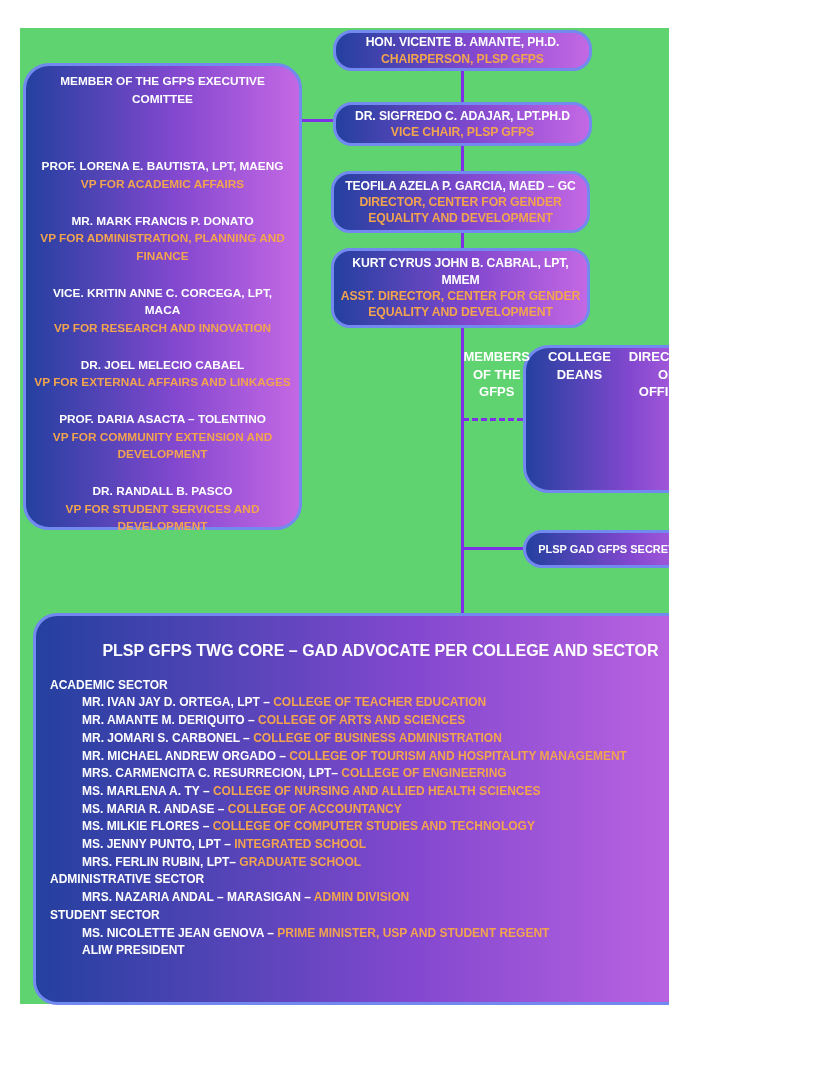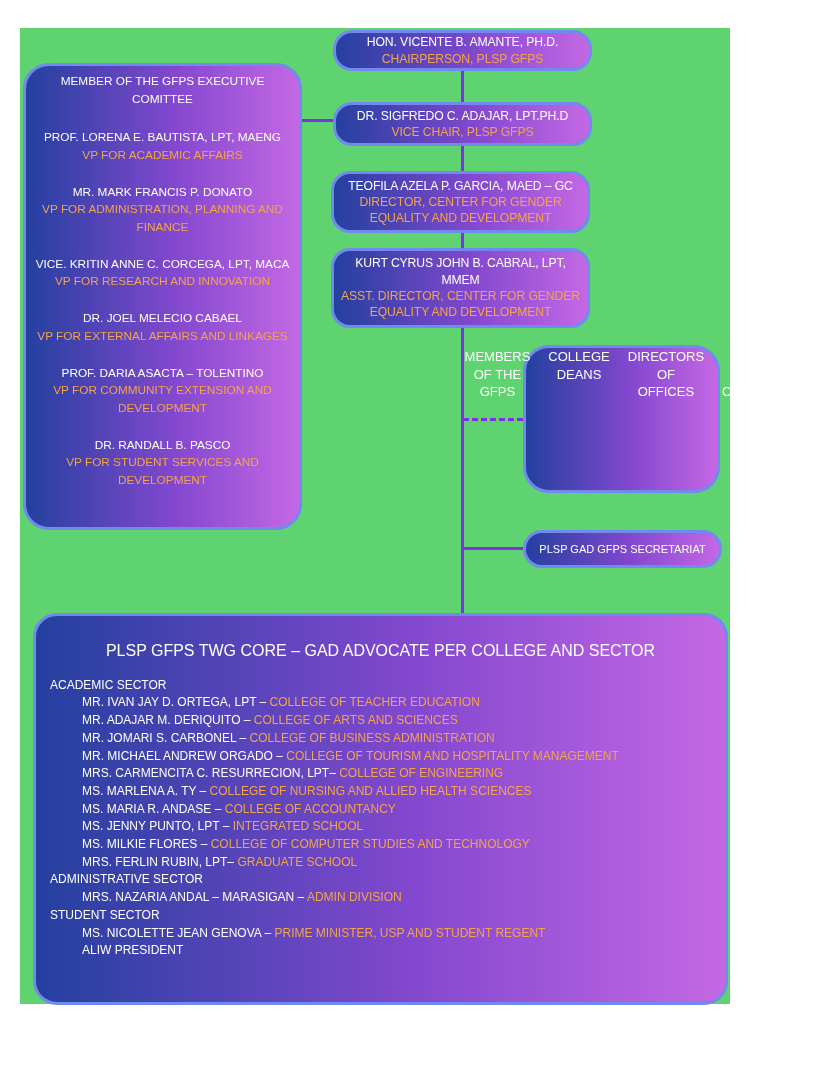--- a/index.html
+++ b/index.html
@@ -1,29 +1,29 @@
 <!DOCTYPE html>
 <html style="--background: #ffffff; --board-green: #5ed36f; --node-blue: #24409f; --node-purple: #c468e4; --border-blue: #7289ef; --connector-purple: #7e2fe8; --accent-orange: #f2a44e;"><head>
 <meta charset="utf-8">
 <style>
   html,body{margin:0;padding:0;background:#ffffff;}
-  .page{position:relative;width:819px;height:1075px;background:var(--background,#fff);overflow:hidden;
-        font-family:"Liberation Sans",sans-serif;font-weight:400;}
+  .page{position:relative;width:669px;height:1075px;background:var(--background,#fff);overflow:hidden;
+        font-family:"Liberation Sans",sans-serif;font-weight:700;}
   .board{position:absolute;left:20px;top:28px;width:710px;height:976px;background:var(--board-green,#5ed36f);}
   .cline{position:absolute;background:var(--connector-purple,#7e2fe8);}
   .cline.dash{background:none;border-top:3px dashed var(--connector-purple,#7e2fe8);height:0;}
   .node{position:absolute;box-sizing:border-box;border:3px solid var(--border-blue,#7289ef);
         background:linear-gradient(90deg,var(--node-blue,#24409f) 0%,#8348cf 55%,var(--node-purple,#c468e4) 100%);
         color:#fff;text-align:center;}
   .node .nm{color:#ffffff;}
   .node .tt{color:var(--accent-orange,#f2a44e);}
   .topnode{display:flex;flex-direction:column;justify-content:center;
            font-size:12.2px;letter-spacing:-0.1px;line-height:16.3px;padding:3px 4px;border-radius:19px;}
   .execbox{border-radius:26px;font-size:11.8px;line-height:17.5px;padding:7px 8px 0 8px;}
-  .execbox .heading{margin-bottom:21px;}
+  .execbox .heading{margin-bottom:50px;}
   .execbox .member{margin-bottom:19.5px;}
   .membersbox{border-radius:26px;display:flex;flex-direction:row;justify-content:center;
               gap:18px;font-size:13px;line-height:17.5px;padding-bottom:12px;}
   .secrbox{border-radius:19px;display:flex;align-items:center;justify-content:center;
            font-size:11px;white-space:nowrap;}
   .twgbox{border-radius:24px;text-align:left;font-size:12px;line-height:17.7px;
           padding:26px 14px 0 14px;}
   .twgbox .twgtitle{text-align:center;font-size:16px;margin-bottom:17px;}
   .twgbox .entry{padding-left:32px;}
   .twgbox .erl{color:var(--accent-orange,#f2a44e);}
@@ -99,28 +99,28 @@
 
     <div class="node secrbox" style="left:503px;top:502px;width:199px;height:38px">
       <div class="nm">PLSP GAD GFPS SECRETARIAT</div>
     </div>
 
     <div class="node twgbox" style="left:13px;top:585px;width:695px;height:392px">
       <div class="twgtitle nm">PLSP GFPS TWG CORE – GAD ADVOCATE PER COLLEGE AND SECTOR</div>
       <div class="section">
         <div class="nm">ACADEMIC SECTOR</div>
         <div class="entry"><span class="enm nm">MR. IVAN JAY D. ORTEGA, LPT – </span><span class="erl">COLLEGE OF TEACHER EDUCATION</span></div>
-        <div class="entry"><span class="enm nm">MR. ADAJAR M. DERIQUITO – </span><span class="erl">COLLEGE OF ARTS AND SCIENCES</span></div>
+        <div class="entry"><span class="enm nm">MR. AMANTE M. DERIQUITO – </span><span class="erl">COLLEGE OF ARTS AND SCIENCES</span></div>
         <div class="entry"><span class="enm nm">MR. JOMARI S. CARBONEL – </span><span class="erl">COLLEGE OF BUSINESS ADMINISTRATION</span></div>
         <div class="entry"><span class="enm nm">MR. MICHAEL ANDREW ORGADO – </span><span class="erl">COLLEGE OF TOURISM AND HOSPITALITY MANAGEMENT</span></div>
         <div class="entry"><span class="enm nm">MRS. CARMENCITA C. RESURRECION, LPT– </span><span class="erl">COLLEGE OF ENGINEERING</span></div>
         <div class="entry"><span class="enm nm">MS. MARLENA A. TY – </span><span class="erl">COLLEGE OF NURSING AND ALLIED HEALTH SCIENCES</span></div>
         <div class="entry"><span class="enm nm">MS. MARIA R. ANDASE – </span><span class="erl">COLLEGE OF ACCOUNTANCY</span></div>
+        <div class="entry"><span class="enm nm">MS. MILKIE FLORES – </span><span class="erl">COLLEGE OF COMPUTER STUDIES AND TECHNOLOGY</span></div>
         <div class="entry"><span class="enm nm">MS. JENNY PUNTO, LPT – </span><span class="erl">INTEGRATED SCHOOL</span></div>
-        <div class="entry"><span class="enm nm">MS. MILKIE FLORES – </span><span class="erl">COLLEGE OF COMPUTER STUDIES AND TECHNOLOGY</span></div>
         <div class="entry"><span class="enm nm">MRS. FERLIN RUBIN, LPT– </span><span class="erl">GRADUATE SCHOOL</span></div>
       </div>
       <div class="section">
         <div class="nm">ADMINISTRATIVE SECTOR</div>
         <div class="entry"><span class="enm nm">MRS. NAZARIA ANDAL – MARASIGAN – </span><span class="erl">ADMIN DIVISION</span></div>
       </div>
       <div class="section">
         <div class="nm">STUDENT SECTOR</div>
         <div class="entry"><span class="enm nm">MS. NICOLETTE JEAN GENOVA – </span><span class="erl">PRIME MINISTER, USP AND STUDENT REGENT</span></div>
         <div class="entry"><span class="enm nm">ALIW PRESIDENT</span><span class="erl"></span></div>

